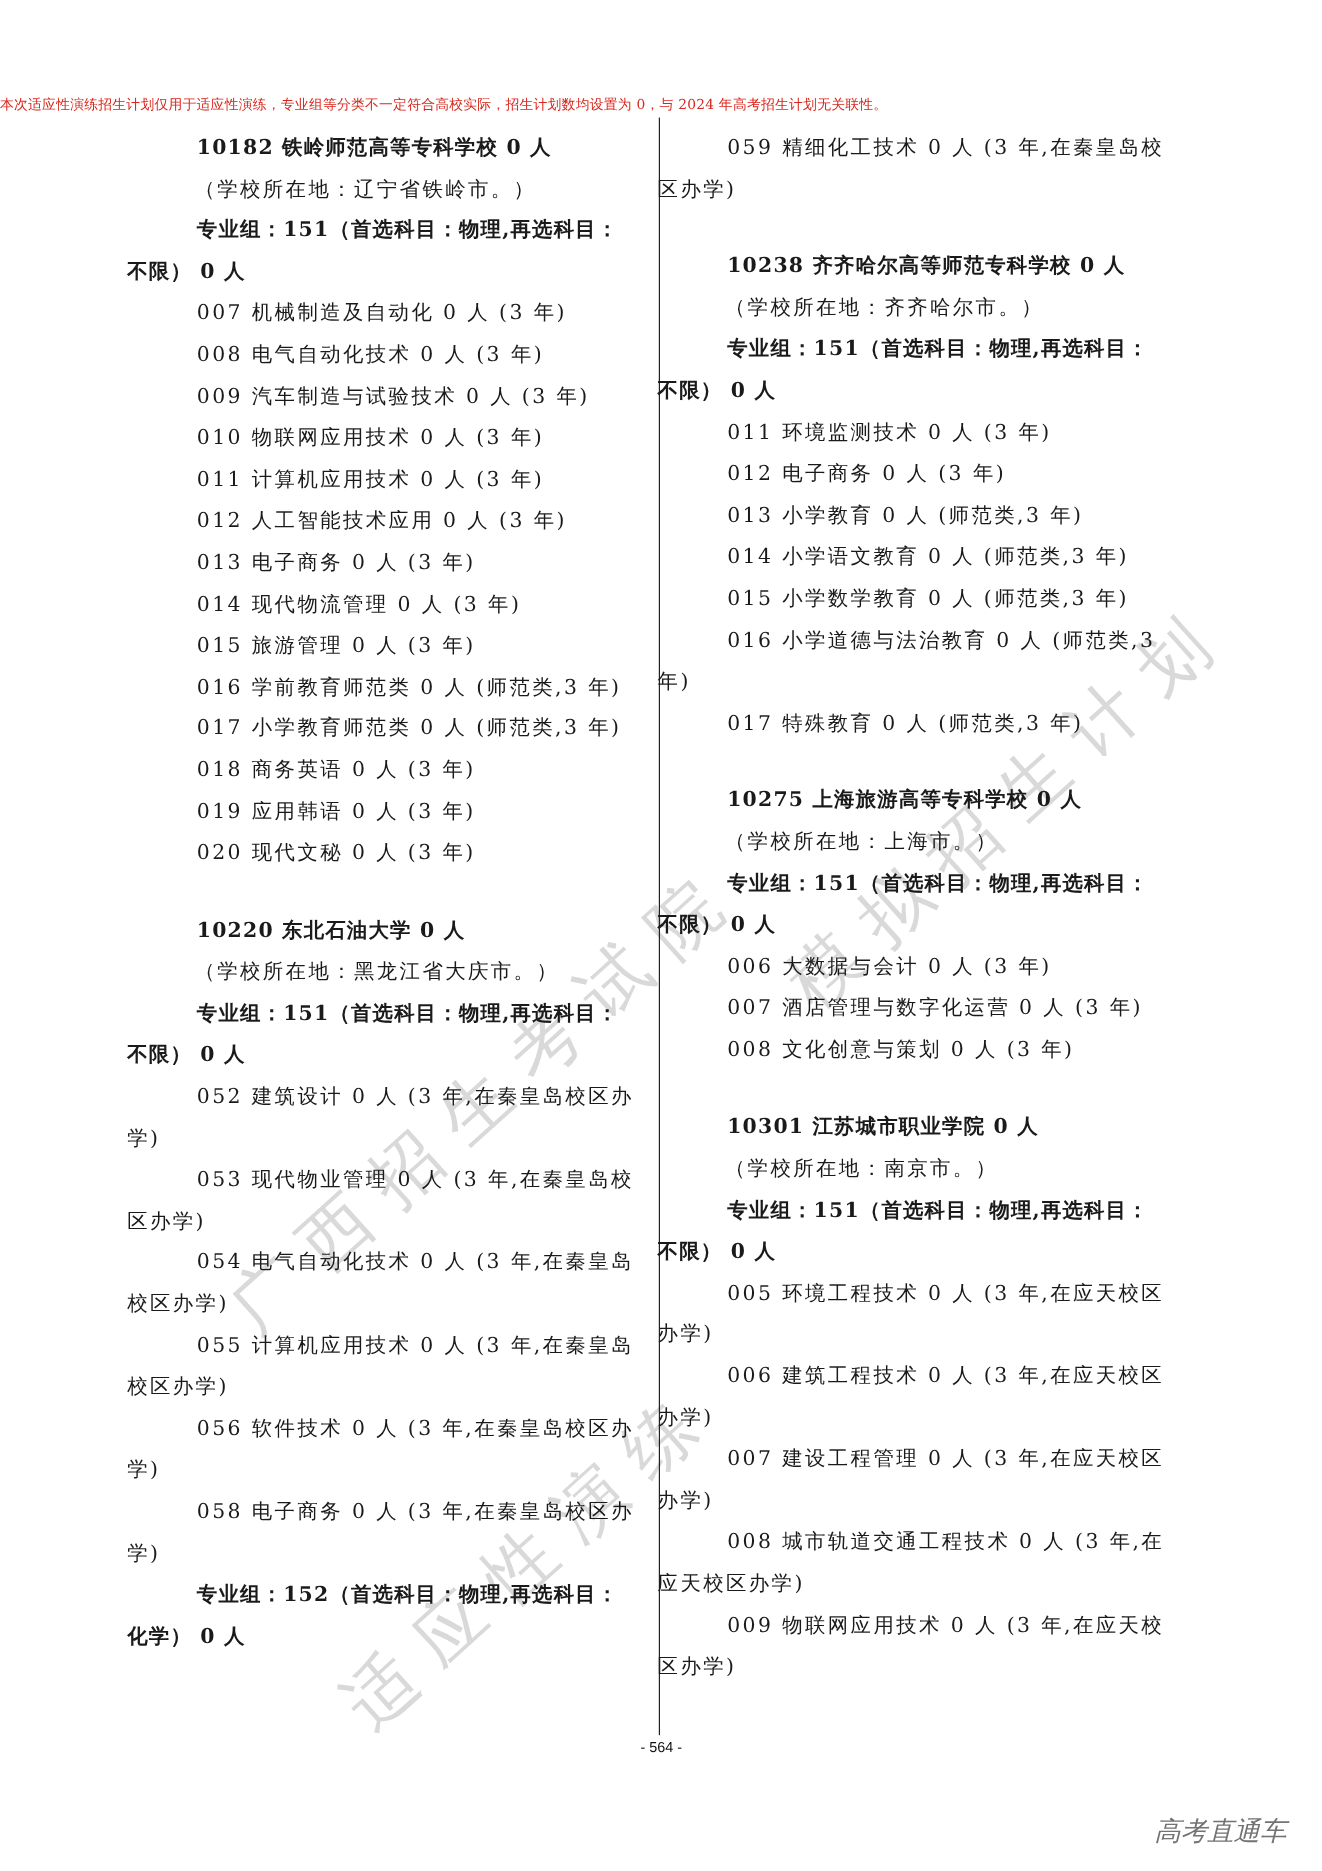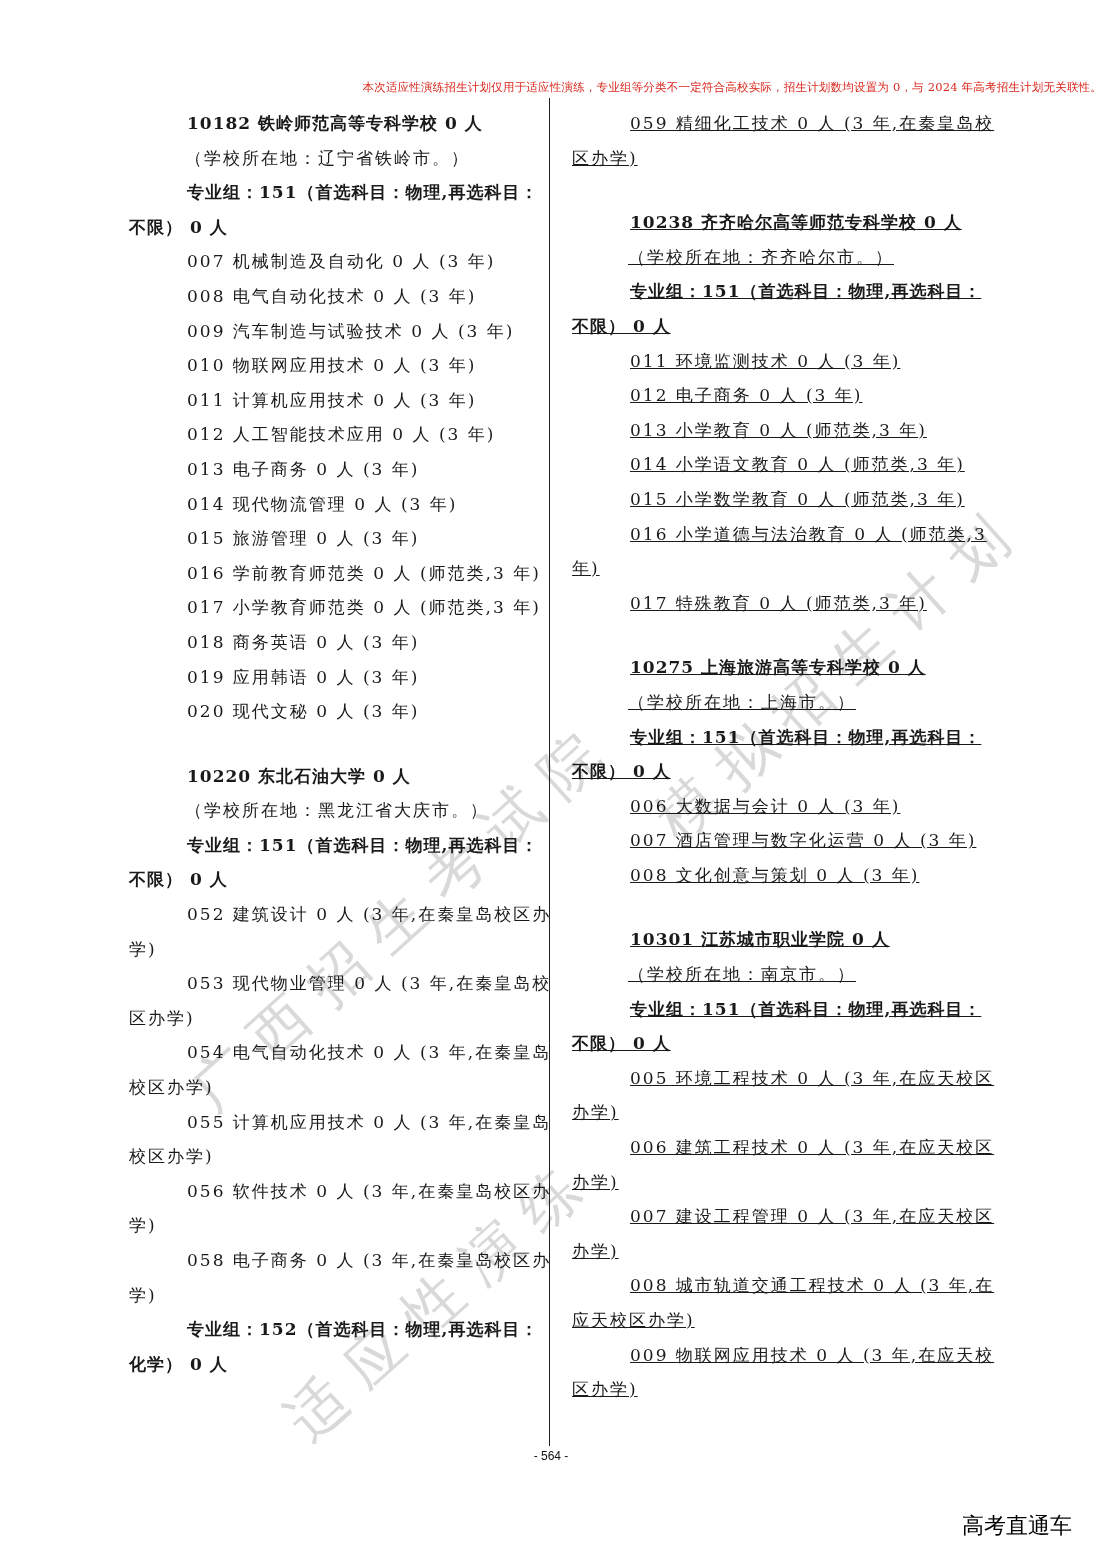--- a/index.html
+++ b/index.html
@@ -3,43 +3,43 @@
 <meta charset="utf-8">
 <style>
   html, body { margin: 0; padding: 0; background: #ffffff; }
   body {
     width: 1102px; height: 1559px; position: relative; overflow: hidden;
     font-family: "DejaVu Serif", "Liberation Serif", serif;
     color: #1a1a1a;
   }
   .notice {
     position: absolute; top: 80px; left: 0; width: 1102px;
-    text-align: right; color: #d9261c; font-size: 11.5px; letter-spacing: 0.2px;
+    text-align: left; color: #d9261c; font-size: 11.5px; letter-spacing: 0.2px;
   }
   .column {
     position: absolute; top: 106px; width: 425px;
     font-size: 17px; line-height: 34.6px;
   }
-  .col-left { left: 106px; margin-left: 23px; }
-  .col-right { left: 572px; text-decoration: underline; }
+  .col-left { left: 106px; }
+  .col-right { left: 548px; }
   .divider {
     position: absolute; left: 549px; top: 98px; width: 1px; height: 1348px; background: #222;
   }
   .line { white-space: normal; letter-spacing: 2px; }
   .indent { text-indent: 58px; }
   .bold { font-weight: bold; letter-spacing: 1px; }
   .gap { height: 30px; }
   .loc { text-indent: 56px; }
   .page-num {
     position: absolute; top: 1449px; left: 0; width: 1102px; text-align: center;
     font-family: "Liberation Sans", sans-serif; font-size: 12px; color: #111;
   }
   .brand {
     position: absolute; top: 1511px; right: 30px; font-family: "DejaVu Sans", sans-serif;
-    font-size: 22px; color: #000000;
+    font-size: 22px; color: #737373; font-style: italic;
   }
   .watermark {
     position: absolute; pointer-events: none; color: rgba(120,120,120,0.28);
     font-family: "DejaVu Sans", sans-serif; font-size: 58px; letter-spacing: 20px;
     transform-origin: left top; white-space: nowrap;
   }
   .wm1 { left: 175px; top: 1070px; transform: rotate(-42deg); }
   .wm2 { left: 270px; top: 1400px; transform: rotate(-42deg); }
   .wm3 { left: 640px; top: 800px; transform: rotate(-42deg); }
 </style>

